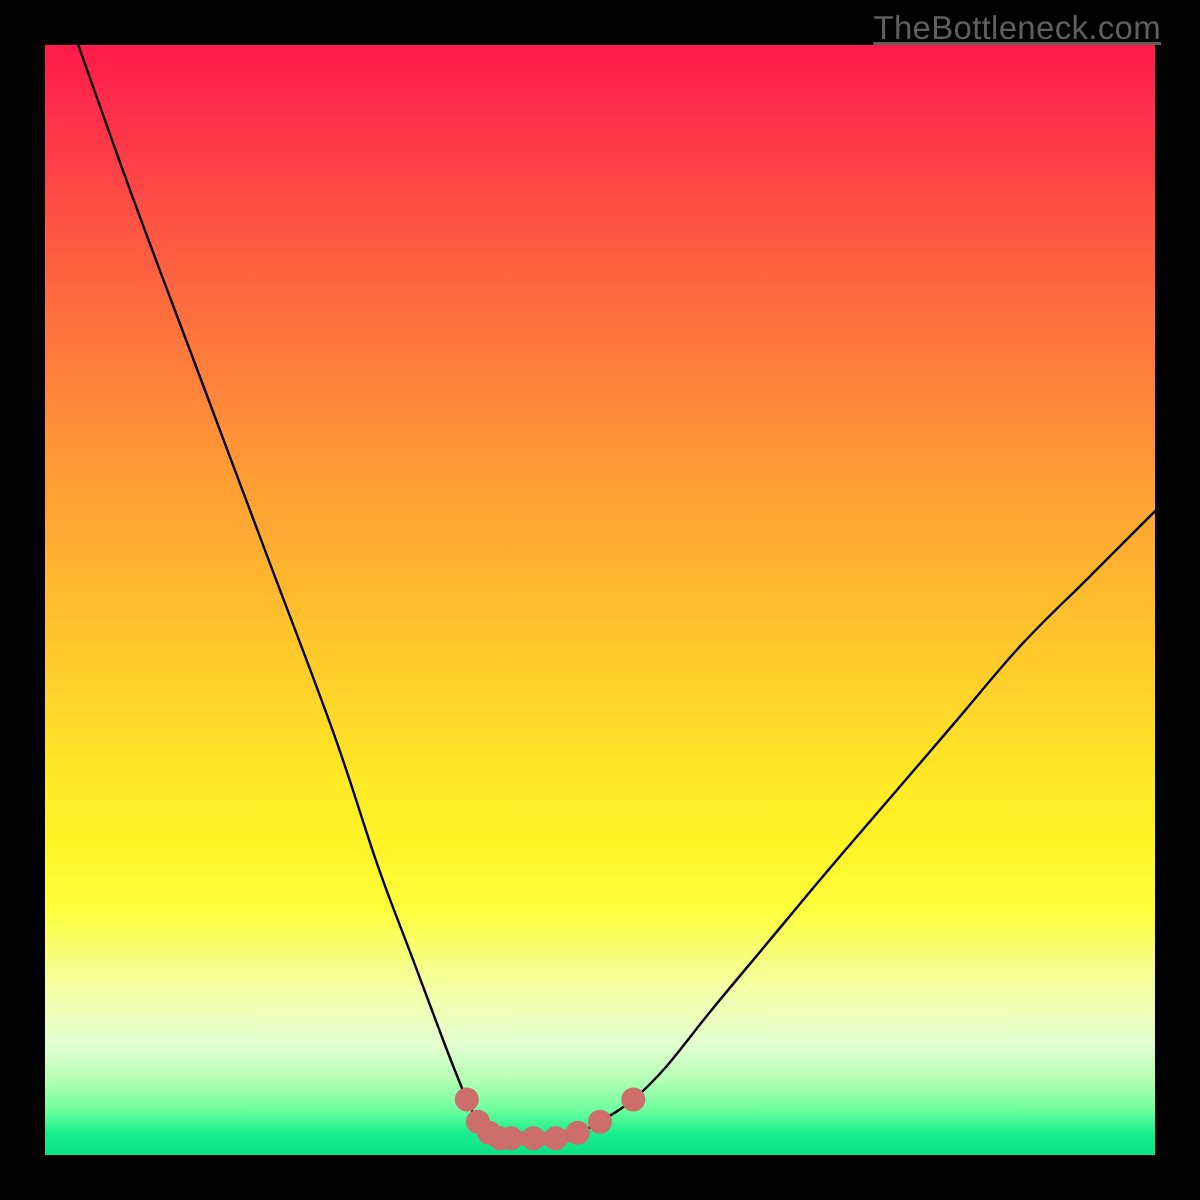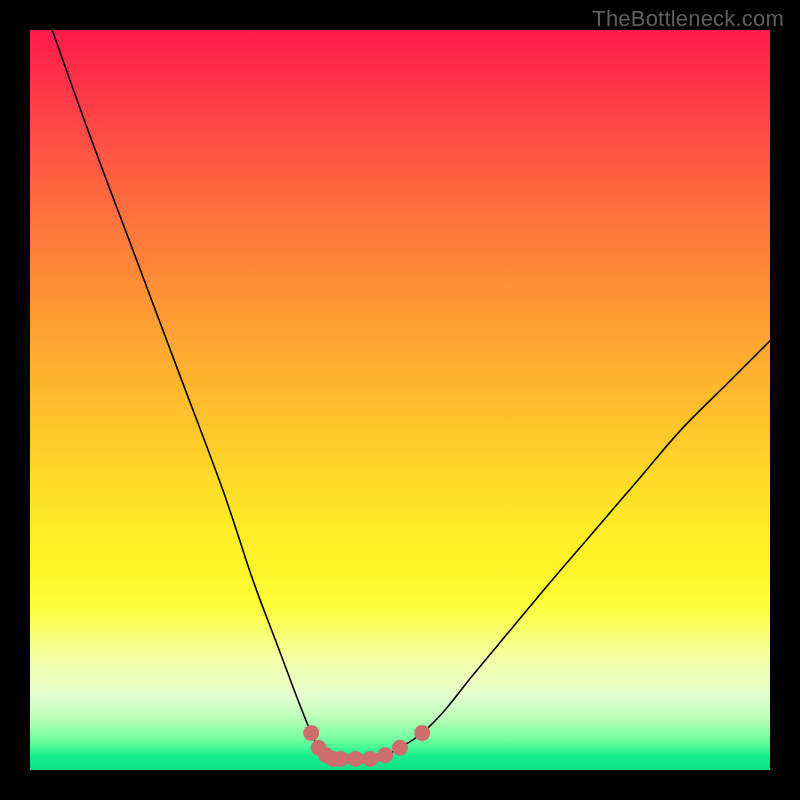--- a/index.html
+++ b/index.html
@@ -6,26 +6,27 @@
   html, body { width: 800px; height: 800px; overflow: hidden; background: #000; }
   .frame {
     position: relative;
     width: 800px;
     height: 800px;
     background: #000;
   }
   .watermark {
     position: absolute;
     top: 6px;
-    right: 16px;
+    right: 26px;
     font-family: Arial, Helvetica, sans-serif;
     font-size: 22px;
     font-weight: 500;
     color: #5f5f5f;
     letter-spacing: 0.2px;
+    text-decoration: underline;
   }
   .plot-area {
     position: absolute;
     left: 30px;
     top: 30px;
     width: 740px;
     height: 740px;
     overflow: hidden;
   }
   .gradient-bg {

